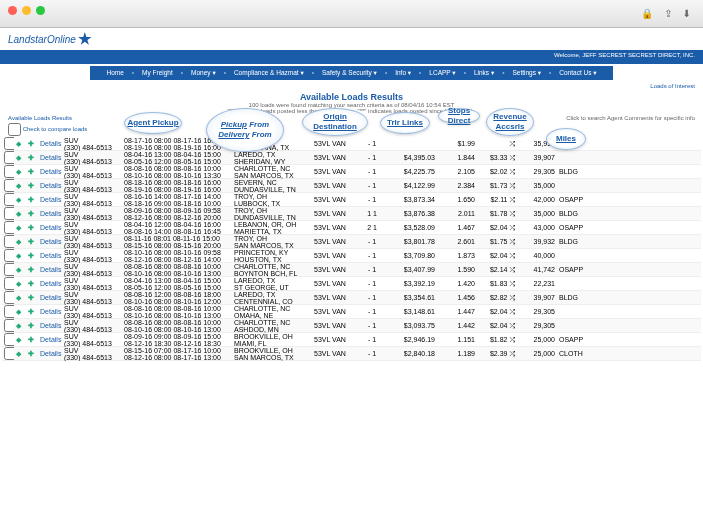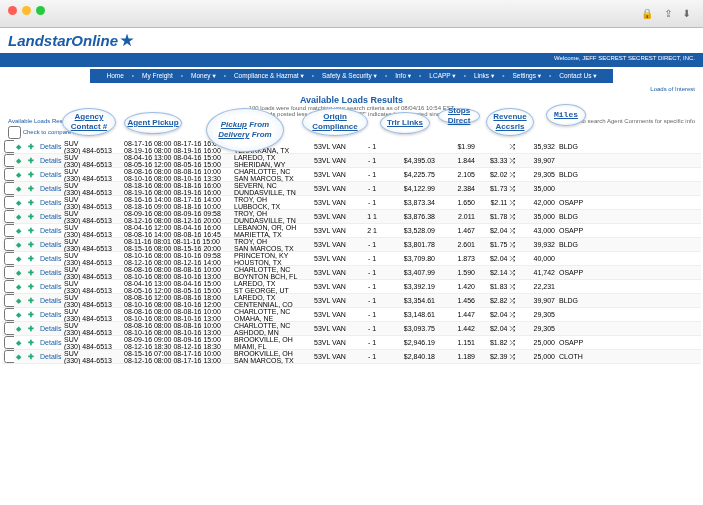--- a/index.html
+++ b/index.html
@@ -31,41 +31,41 @@
   
   .callout { position: absolute; background: radial-gradient(ellipse at center, #fff 50%, #dfe9f5 100%); border: 1px solid #9cbce0; border-radius: 50%; color: #1a5ca8; font-size: 8px; display:flex; align-items:center; justify-content:center; text-align:center; font-weight:bold; box-shadow: 0 1px 3px rgba(0,0,0,.2); z-index: 50; text-decoration: underline; line-height: 10px; }
   .co1 { left: 62px;  top: 108px; width: 54px; height: 28px; }
   .co2 { left: 124px; top: 112px; width: 58px; height: 22px; }
   .co3 { left: 206px; top: 108px; width: 78px; height: 44px; text-decoration:none;font-style:italic;}
   .co3 u { text-decoration: underline; }
   .co4 { left: 302px; top: 108px; width: 66px; height: 28px; }
   .co5 { left: 380px; top: 112px; width: 50px; height: 22px; }
   .co6 { left: 438px; top: 108px; width: 42px; height: 16px; }
   .co7 { left: 486px; top: 108px; width: 48px; height: 28px; text-decoration: underline; }
-  .co8 { left: 546px; top: 104px; width: 40px; height: 22px; font-family: Liberation Mono, monospace; }
+  .co8 { left: 546px; top: 128px; width: 40px; height: 22px; }
 </style>
 </head>
 <body>
 
 <div class="window">
   <div class="toolbar">
     <div class="traffic">
         <span class="tl-r"></span>
         <span class="tl-y"></span>
         <span class="tl-g"></span>
       </div>
     <div class="tbicons">
       <span>🔒</span>
       <span>⇪</span>
       <span>⬇</span>
     </div>
   </div>
 
   <div class="brand">
-    <span style="color:#1a5ca8;font-style:italic;font-weight:bold;font-size:15px;">LandstarOnline</span>
+    <span style="color:#1a5ca8;font-style:italic;font-weight:normal;font-size:10px;">LandstarOnline</span>
     <span class="brand-star"></span>
   </div>
 
   <div class="welcome">Welcome, JEFF SECREST SECREST DIRECT, INC.</div>
 
   <div class="nav" id="nav"><span>Home</span><span style="opacity: 0.5;">•</span><span>My Freight</span><span style="opacity: 0.5;">•</span><span>Money ▾</span><span style="opacity: 0.5;">•</span><span>Compliance &amp; Hazmat ▾</span><span style="opacity: 0.5;">•</span><span>Safety &amp; Security ▾</span><span style="opacity: 0.5;">•</span><span>Info ▾</span><span style="opacity: 0.5;">•</span><span>LCAPP ▾</span><span style="opacity: 0.5;">•</span><span>Links ▾</span><span style="opacity: 0.5;">•</span><span>Settings ▾</span><span style="opacity: 0.5;">•</span><span>Contact Us ▾</span></div>
 
   <div class="toplinks"><a style="color:#1a5ca8">Loads of Interest</a></div>
 
   <div class="heading">Available Loads Results</div>
@@ -74,31 +74,28 @@
 
   <div class="subbar">
     <span>Available Loads Results</span>
     <span style="color:#666">Click to search Agent Comments for specific info</span>
   </div>
   <div class="subbar">
       <label><input type="checkbox" style="vertical-align: middle;"> <span>Check to compare loads</span></label>
       <span></span>
     </div>
 
-  <div class="callout co1">
-      <span>Agency Contact #</span>
-    </div>
   <div class="callout co2">
       <span>Agent Pickup</span>
     </div>
   <div class="callout co3">
       <span><u>Pickup</u> <span style="text-decoration:none">From</span><br><u>Delivery</u> <span style="text-decoration:none">From</span></span>
     </div>
   <div class="callout co4">
-      <span>Origin Compliance</span>
+      <span>Origin Destination</span>
     </div>
   <div class="callout co5">
       <span>Trlr Links</span>
     </div>
   <div class="callout co6">
       <span>Stops Direct</span>
     </div>
   <div class="callout co7">
       <span>Revenue Accsrls</span>
     </div>

